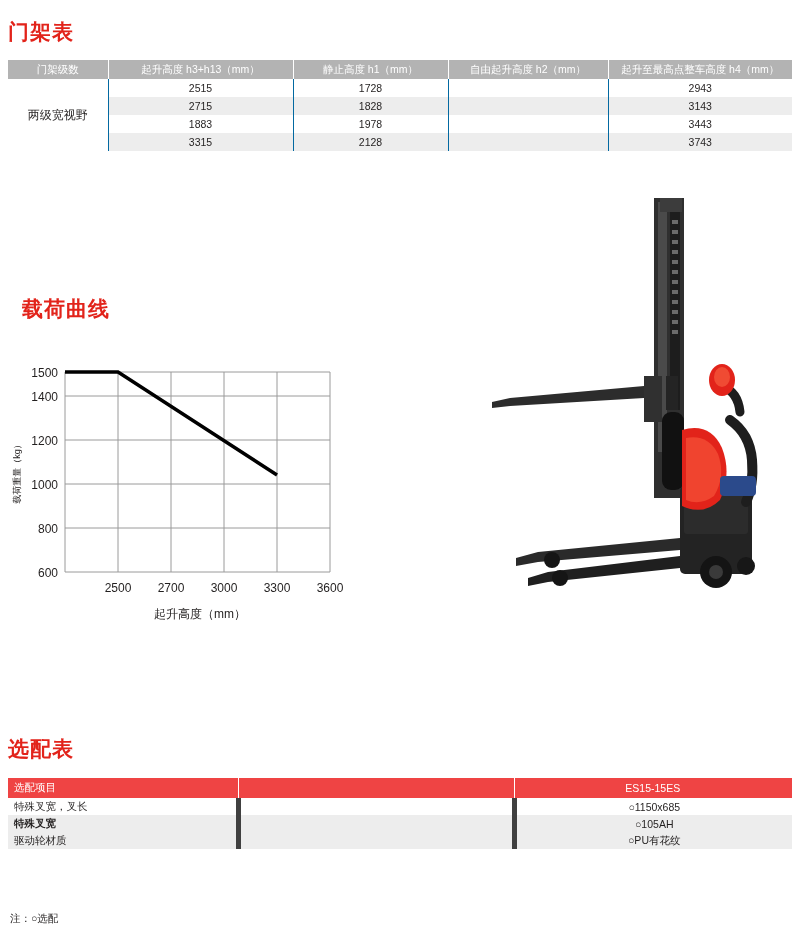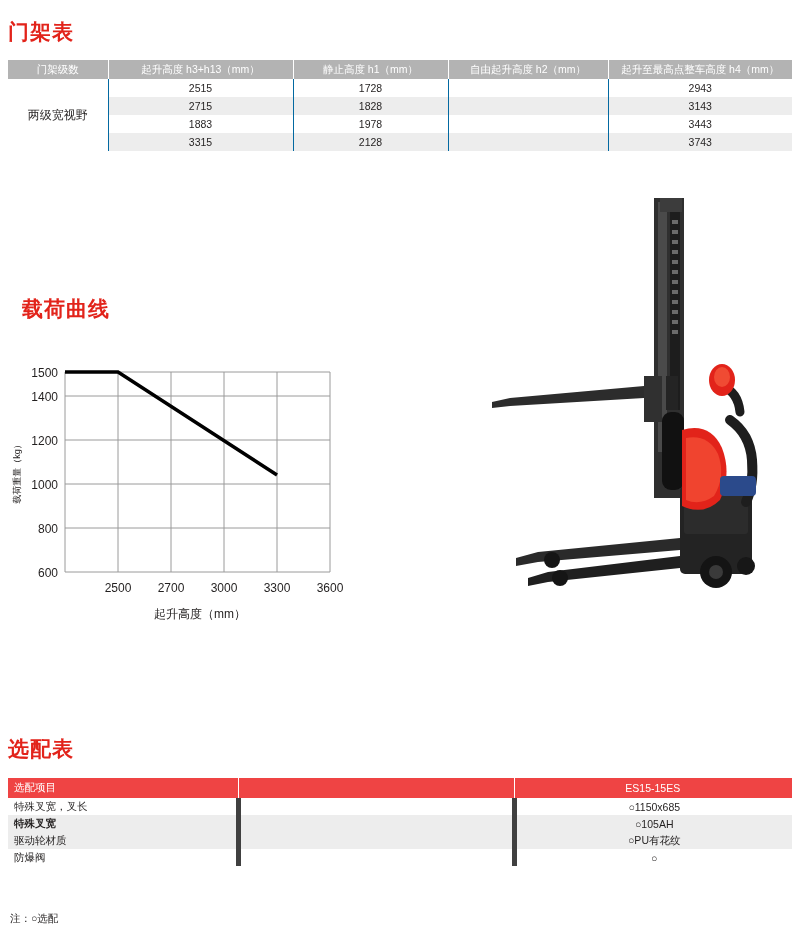--- a/index.html
+++ b/index.html
@@ -328,23 +328,18 @@
       <tr class="even">
         <td class="bold">特殊叉宽</td>
         <td></td>
         <td class="mid">○105AH</td>
       </tr>
       <tr class="even">
         <td>驱动轮材质</td>
         <td></td>
         <td class="mid">○PU有花纹</td>
       </tr>
-      <tr class="odd">
-        <td>防爆阀</td>
-        <td></td>
-        <td class="mid">○</td>
-      </tr>
     </tbody>
   </table>
 
   <div class="note">注：○选配</div>
 
 </div>
 
 </body></html>

